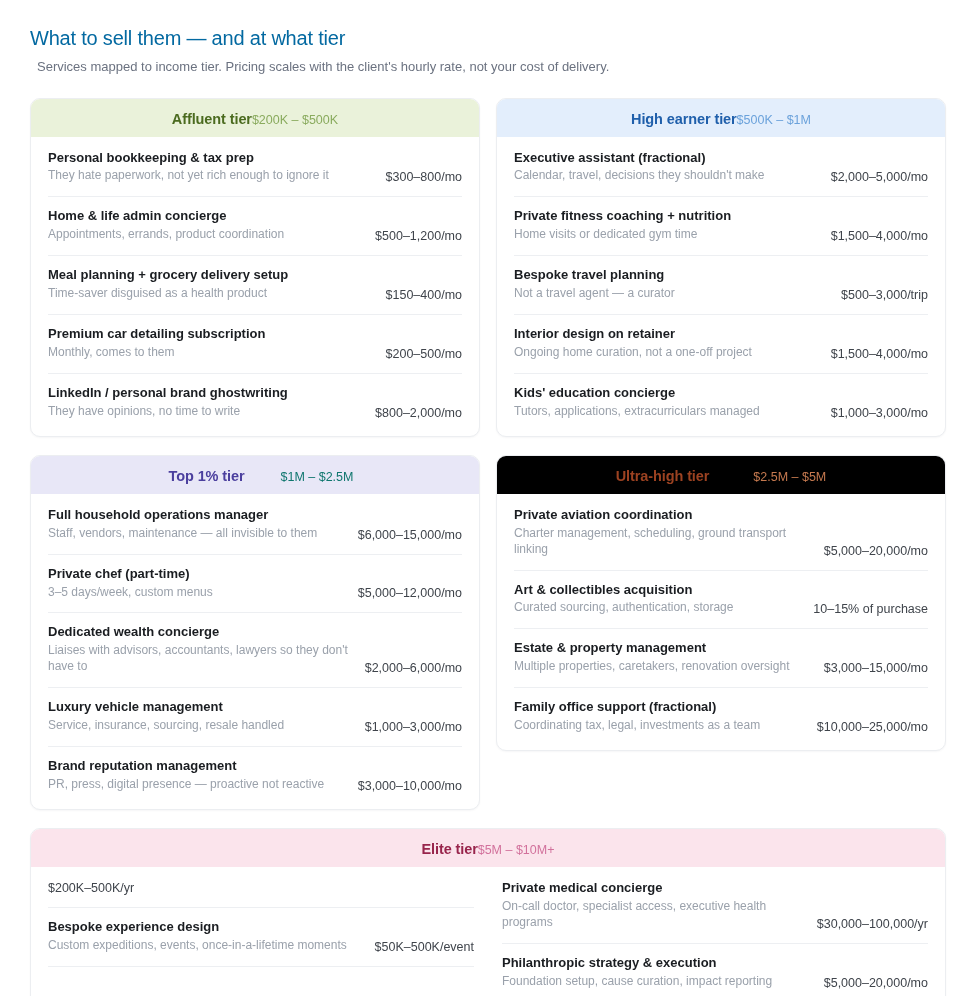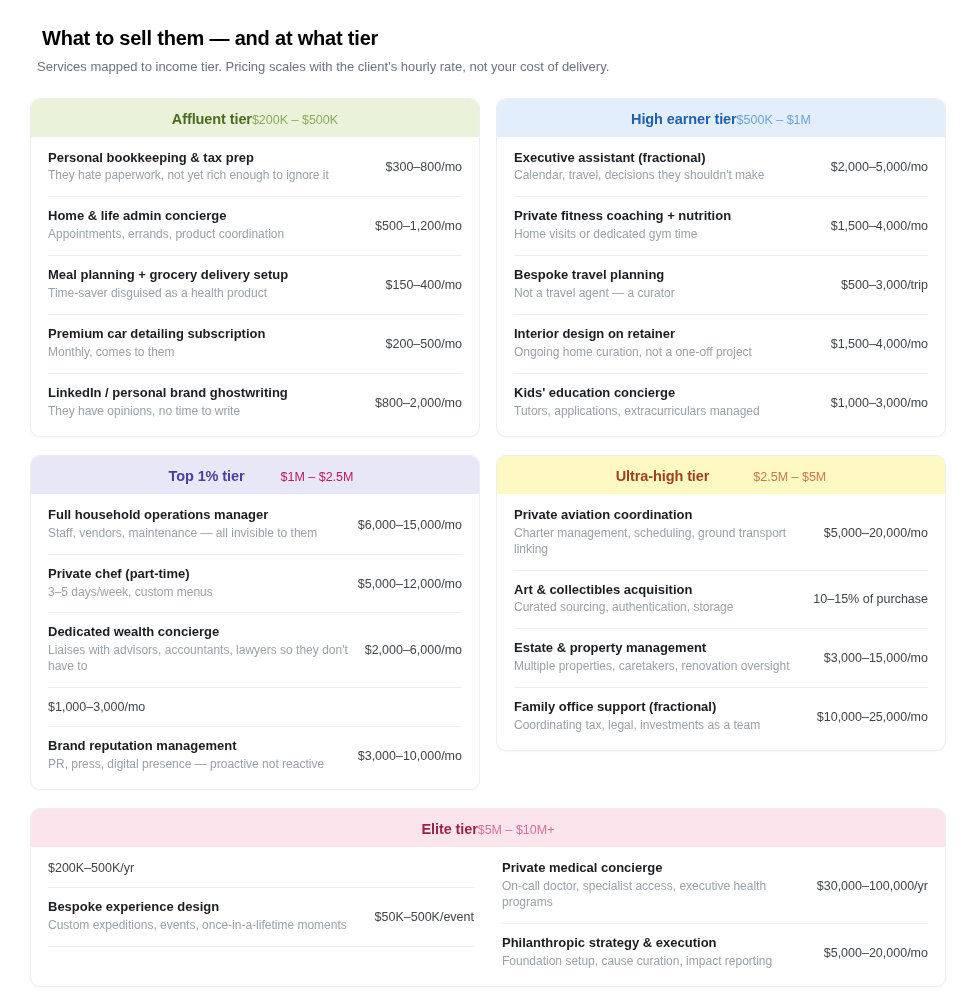--- a/index.html
+++ b/index.html
@@ -17,24 +17,24 @@
   }
   .page {
     padding: 26px 30px 20px 30px;
     box-sizing: border-box;
     width: 976px;
   }
 
   
   .page-title {
     font-size: 20px;
-    font-weight: bold;
+    font-weight: normal;
     letter-spacing: -0.2px;
-    color: #000000;
-    margin: 0 0 8px 12px;
+    color: #0369a1;
+    margin: 0 0 8px 0;
     line-height: 1.2;
   }
   .page-subtitle {
     font-size: 13px;
     color: #6b7280;
     margin: 0 0 22px 7px;
     line-height: 1.35;
   }
 
   
@@ -81,21 +81,21 @@
     display: grid;
     grid-template-columns: 1fr 1fr;
     column-gap: 28px;
     padding: 0 17px;
   }
 
   .service-row {
     padding: 11px 0 12px 0;
     border-top: 1px solid #edeff2;
     display: flex;
-    align-items: center;
+    align-items: flex-end;
     justify-content: space-between;
     gap: 4px;
   }
   .service-row.first {
     border-top: none;
     padding-top: 13px;
   }
   .card-body > .service-row:last-child {
     padding-bottom: 16px;
   }
@@ -129,23 +129,23 @@
   .t-affluent  .card-header { background: #eaf2da; }
   .t-affluent  .tier-name   { color: #4b6b1f; }
   .t-affluent  .tier-range  { color: #8aab5e; }
 
   .t-high      .card-header { background: #e3eefc; }
   .t-high      .tier-name   { color: #1f5fab; }
   .t-high      .tier-range  { color: #6ba2db; }
 
   .t-top1      .card-header { background: #e8e7f7; }
   .t-top1      .tier-name   { color: #4b3f9e; margin-left: 12px; }
-  .t-top1      .tier-range  { color: #be185d; margin-left: 36px; }
-
-  .t-ultra     .card-header { background: #fef9c3; gap: 44px; }
+  .t-top1      .tier-range  { color: #0f766e; margin-left: 36px; }
+
+  .t-ultra     .card-header { background: #000000; gap: 44px; }
   .t-ultra     .tier-name   { color: #9c4221; }
   .t-ultra     .tier-range  { color: #c5794f; }
 
   .t-elite     .card-header { background: #fbe4ec; }
   .t-elite     .tier-name   { color: #98254c; }
   .t-elite     .tier-range  { color: #d2719c; }
 </style>
 </head>
 <body>
 
@@ -265,20 +265,24 @@
           <div class="service-price">$5,000–12,000/mo</div>
         </div>
         <div class="service-row">
           <div class="service-text">
             <div class="service-name">Dedicated wealth concierge</div>
             <div class="service-note">Liaises with advisors, accountants, lawyers so they don't have to</div>
           </div>
           <div class="service-price">$2,000–6,000/mo</div>
         </div>
         <div class="service-row">
+          <div class="service-text">
+            <div class="service-name">Luxury vehicle management</div>
+            <div class="service-note">Service, insurance, sourcing, resale handled</div>
+          </div>
           <div class="service-price">$1,000–3,000/mo</div>
         </div>
         <div class="service-row">
           <div class="service-text">
             <div class="service-name">Brand reputation management</div>
             <div class="service-note">PR, press, digital presence — proactive not reactive</div>
           </div>
           <div class="service-price">$3,000–10,000/mo</div>
         </div>
       </div>

